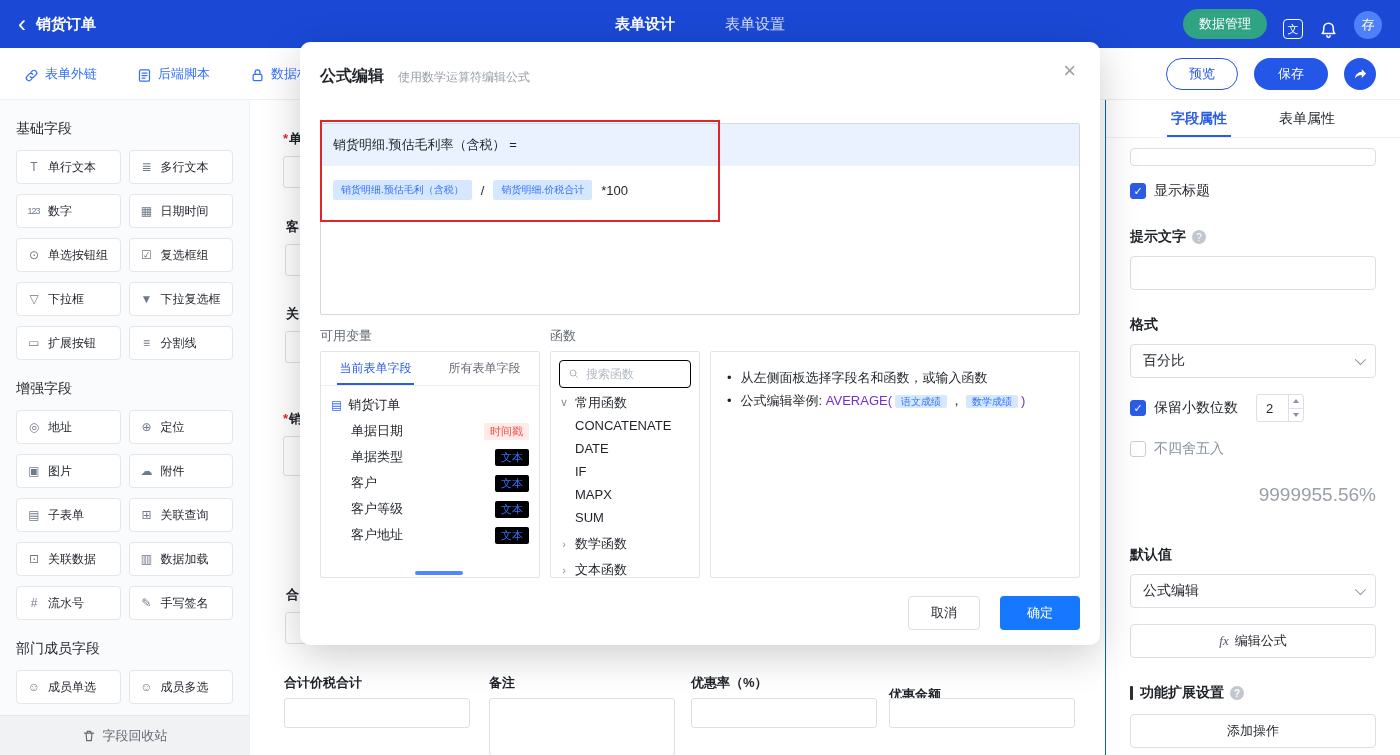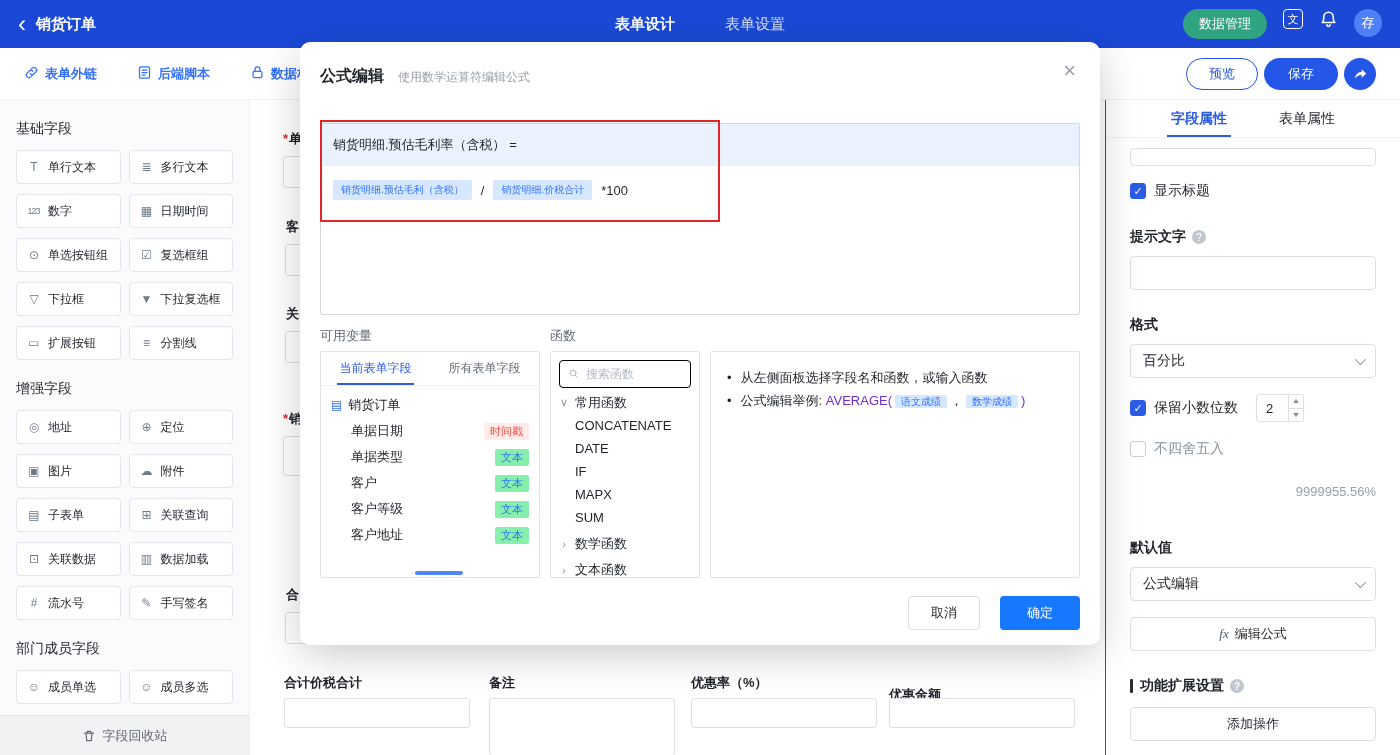--- a/index.html
+++ b/index.html
@@ -7,31 +7,31 @@
   body { font-family:"Liberation Sans","DejaVu Sans",sans-serif; position:relative; background:#fff; color:#1f2329; }
   svg { display:block; }
 
   
   .topbar { position:absolute; top:0; left:0; right:0; height:48px; background:#1b49d6; display:flex; align-items:center; padding:0 18px; color:#fff; z-index:10; }
   .back-btn { font-size:24px; line-height:1; margin-right:10px; cursor:pointer; }
   .tb-title { font-size:15px; font-weight:bold; }
   .tb-center { position:absolute; left:50%; transform:translateX(-50%); display:flex; gap:50px; }
   .tb-tab { font-size:15px; color:rgba(255,255,255,.82); cursor:pointer; }
   .tb-tab.active { color:#fff; font-weight:bold; }
-  .tb-right { margin-left:auto; display:flex; align-items:flex-start; gap:16px; }
+  .tb-right { margin-left:auto; display:flex; align-items:flex-end; gap:16px; }
   .dm-btn { background:#30a382; color:#fff; font-size:13px; height:30px; padding:0 16px; border:none; border-radius:15px; cursor:pointer; }
   .lang-icon { width:20px; height:20px; border:1.5px solid #fff; border-radius:4px; display:flex; align-items:center; justify-content:center; font-size:11px; cursor:pointer; }
   .bell-icon { width:19px; height:19px; color:#fff; cursor:pointer; }
   .avatar { width:28px; height:28px; border-radius:50%; background:#4f80f7; display:flex; align-items:center; justify-content:center; font-size:13px; cursor:pointer; }
 
   
   .toolbar { position:absolute; top:48px; left:0; right:0; height:52px; background:#fff; border-bottom:1px solid #f0f1f3; display:flex; align-items:center; padding:0 24px; z-index:5; }
-  .tool-item { display:flex; align-items:flex-start; gap:6px; color:#3370ff; font-size:13px; margin-right:40px; cursor:pointer; white-space:nowrap;font-weight:bold; }
+  .tool-item { display:flex; align-items:flex-end; gap:6px; color:#3370ff; font-size:13px; margin-right:40px; cursor:pointer; white-space:nowrap; }
   .tool-item svg { width:15px; height:15px; }
-  .toolbar-right { margin-left:auto; display:flex; align-items:center; gap:6px; }
+  .toolbar-right { margin-left:auto; display:flex; align-items:center; gap:16px; }
   .btn-preview { height:32px; padding:0 22px; border:1px solid #2456e8; color:#2456e8; background:#fff; border-radius:16px; font-size:13px; cursor:pointer; }
   .btn-save { height:32px; padding:0 24px; background:#2456e8; color:#fff; border:none; border-radius:16px; font-size:13px; cursor:pointer; }
   .btn-share { width:32px; height:32px; border-radius:50%; background:#2456e8; color:#fff; border:none; display:flex; align-items:center; justify-content:center; cursor:pointer; }
   .btn-share svg { width:15px; height:15px; }
 
   
   .sidebar { position:absolute; top:100px; left:0; bottom:0; width:250px; background:#fafbfc; border-right:1px solid #eef0f2; padding:14px 16px 0; overflow:hidden; }
   .sec-title { font-size:14px; font-weight:normal; color:#1f2329; margin:6px 0 12px; }
   .fgrid { display:grid; grid-template-columns:1fr 1fr; gap:10px 8px; margin-bottom:20px; }
   .fbtn { height:34px; background:#fff; border:1px solid #e5e6eb; border-radius:4px; display:flex; align-items:center; padding:0 8px; gap:6px; font-size:12px; color:#1f2329; cursor:pointer; overflow:hidden; white-space:nowrap; }
@@ -63,21 +63,21 @@
   .q-icon { width:14px; height:14px; border-radius:50%; background:#c2c7cf; color:#fff; font-size:10px; display:inline-flex; align-items:center; justify-content:center; margin-left:6px; cursor:pointer; flex:none; }
   .pinput { width:100%; height:34px; border:1px solid #dcdfe6; border-radius:4px; background:#fff; font-size:13px; padding:0 10px; outline:none; color:#1f2329; }
   .pselect { width:100%; height:34px; border:1px solid #dcdfe6; border-radius:4px; background:#fff; display:flex; align-items:center; justify-content:space-between; padding:0 12px; font-size:14px; color:#1f2329; cursor:pointer; }
   .chev { width:8px; height:8px; border-right:1.5px solid #8a919f; border-bottom:1.5px solid #8a919f; transform:rotate(45deg) translateY(-2px); flex:none; }
   .numbox { width:48px; height:28px; border:1px solid #dcdfe6; border-radius:3px; background:#fff; position:relative; display:flex; align-items:center; padding-left:9px; font-size:13px; margin-left:10px; }
   .spin { position:absolute; right:0; top:0; bottom:0; width:15px; border-left:1px solid #dcdfe6; display:flex; flex-direction:column; }
   .spin > div { flex:1; display:flex; align-items:center; justify-content:center; cursor:pointer; }
   .spin > div:first-child { border-bottom:1px solid #dcdfe6; }
   .tri-up { width:0; height:0; border-left:3px solid transparent; border-right:3px solid transparent; border-bottom:4px solid #8a919f; }
   .tri-down { width:0; height:0; border-left:3px solid transparent; border-right:3px solid transparent; border-top:4px solid #8a919f; }
-  .preview-val { text-align:right; color:#9aa0a8; font-size:13px; }
+  .preview-val { text-align:right; color:#9aa0a8; font-size:19px; }
   .btn-outline { width:100%; height:34px; border:1px solid #dcdfe6; border-radius:4px; background:#fff; display:flex; align-items:center; justify-content:center; gap:6px; font-size:13px; color:#1f2329; cursor:pointer; }
   .fx { font-style:italic; font-family:"Liberation Serif","DejaVu Serif",serif; font-size:13px; color:#4e5969; }
   .sec-hd { display:flex; align-items:center; font-size:14px; font-weight:bold; color:#1f2329; }
   .sec-bar { width:3px; height:14px; background:#2a2f36; margin-right:7px; border-radius:1px; }
 
   
   .overlay { position:absolute; inset:0; z-index:40; pointer-events:none; }
   .modal { position:absolute; left:300px; top:42px; width:800px; height:603px; background:#fff; border-radius:10px; box-shadow:0 10px 40px rgba(0,0,0,.2); pointer-events:auto; }
   .m-header { padding:24px 20px 0; display:flex; align-items:baseline; }
   .m-title { font-size:16px; font-weight:bold; color:#1f2329; }
@@ -96,21 +96,21 @@
   .vars { width:220px; }
   .vtabs { height:34px; display:flex; border-bottom:1px solid #eef0f2; }
   .vtab { flex:1; display:flex; align-items:center; justify-content:center; font-size:12px; color:#646a73; position:relative; cursor:pointer; }
   .vtab.active { color:#2b5ce6; }
   .vtab.active::after { content:""; position:absolute; bottom:0; left:16px; right:16px; height:2px; background:#2b5ce6; }
   .vtree { padding:6px 10px 0; }
   .vroot { display:flex; align-items:center; gap:6px; font-size:13px; color:#1f2329; height:26px; cursor:pointer; }
   .doc-icon { color:#3370ff; font-size:12px; }
   .vitem { display:flex; align-items:center; justify-content:space-between; height:26px; padding-left:20px; font-size:13px; color:#1f2329; cursor:pointer; }
   .tag { font-size:11px; padding:1px 6px; border-radius:2px; flex:none; }
-  .tag.text { color:#3370ff; background:#86efac; }
+  .tag.text { color:#3370ff; background:#000000; }
   .tag.timestamp { color:#f54a45; background:#ffece8; }
   .tag.member { color:#f5317f; background:#ffe8f1; }
   .vscroll { position:absolute; bottom:2px; left:94px; width:48px; height:4px; background:#3370ff; border-radius:2px; opacity:.85; cursor:pointer; }
   .funcs { width:150px; padding:8px; }
   .fsearch { height:28px; border:1px solid #000000; border-radius:4px; display:flex; align-items:center; gap:6px; padding:0 8px; color:#b4bac4; }
   .fsearch svg { width:12px; height:12px; flex:none; }
   .fsearch input { border:none; outline:none; width:100%; font-size:12px; color:#333; background:transparent; }
   .fsearch input::placeholder { color:#b4bac4; }
   .fgroup { display:flex; align-items:center; gap:6px; height:23px; font-size:13px; color:#1f2329; margin-top:3px; cursor:pointer; }
   .caret { color:#8a919f; font-size:11px; width:10px; text-align:center; }

